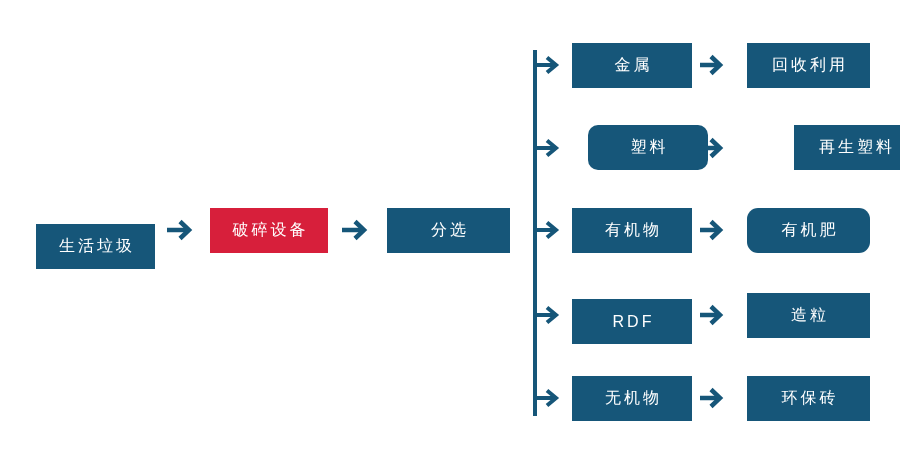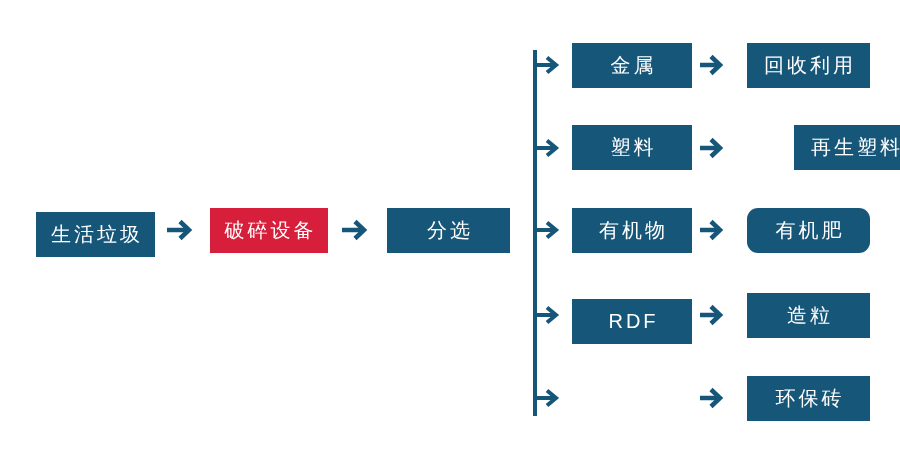--- a/index.html
+++ b/index.html
@@ -18,21 +18,21 @@
     font-family: "Liberation Sans", sans-serif;
     overflow: hidden;
   }
   .node {
     position: absolute;
     height: 45px;
     display: flex;
     align-items: center;
     justify-content: center;
     color: var(--label-text);
-    font-size: 20px;
+    font-size: 16px;
     letter-spacing: 3px;
     text-indent: 3px;
     white-space: nowrap;
   }
   .node.blue { background: var(--box-blue); }
   .node.red  { background: var(--box-red); }
   .arrow { position: absolute; display: block; }
   .arrow line, .arrow polyline {
     stroke: var(--arrow-blue);
     fill: none;
@@ -42,21 +42,21 @@
     position: absolute;
     width: 4px;
     background: var(--arrow-blue);
   }
 </style>
 </head>
 <body>
 
 <div class="canvas">
 
-  <div class="node blue" style="left:36px; top:212px; width:119px;">生活垃圾</div>
+  <div class="node blue" style="left:36px; top:224px; width:119px;">生活垃圾</div>
 
   <svg class="arrow" style="left:166px; top:219px;" width="32" height="22" viewBox="0 0 32 22">
     <line x1="1" y1="11" x2="21" y2="11" stroke-width="4.5"></line>
     <polyline points="14,2.5 23,11 14,19.5" stroke-width="4.5"></polyline>
   </svg>
 
   <div class="node red" style="left:210px; top:208px; width:118px;">破碎设备</div>
 
   <svg class="arrow" style="left:341px; top:219px;" width="32" height="22" viewBox="0 0 32 22">
     <line x1="1" y1="11" x2="21" y2="11" stroke-width="4.5"></line>
@@ -75,21 +75,21 @@
   <svg class="arrow" style="left:699px; top:54px;" width="30" height="22" viewBox="0 0 30 22">
     <line x1="1" y1="11" x2="19" y2="11" stroke-width="4.5"></line>
     <polyline points="12,2.5 21,11 12,19.5" stroke-width="4.5"></polyline>
   </svg>
   <div class="node blue" style="left:747px; top:43px; width:123px;">回收利用</div>
 
   <svg class="arrow" style="left:535px; top:138px;" width="30" height="20" viewBox="0 0 30 20">
     <line x1="0" y1="10" x2="19" y2="10" stroke-width="4"></line>
     <polyline points="12,2.5 21,10 12,17.5" stroke-width="4"></polyline>
   </svg>
-  <div class="node blue" style="left:572px; top:125px; width:120px;">塑料</div>
+  <div class="node blue" style="left:588px; top:125px; width:120px;border-radius:10px;">塑料</div>
   <svg class="arrow" style="left:699px; top:137px;" width="30" height="22" viewBox="0 0 30 22">
     <line x1="1" y1="11" x2="19" y2="11" stroke-width="4.5"></line>
     <polyline points="12,2.5 21,11 12,19.5" stroke-width="4.5"></polyline>
   </svg>
   <div class="node blue" style="left:747px; top:125px; width:123px;margin-left:47px;">再生塑料</div>
 
   <svg class="arrow" style="left:535px; top:220px;" width="30" height="20" viewBox="0 0 30 20">
     <line x1="0" y1="10" x2="19" y2="10" stroke-width="4"></line>
     <polyline points="12,2.5 21,10 12,17.5" stroke-width="4"></polyline>
   </svg>
@@ -108,19 +108,20 @@
   <svg class="arrow" style="left:699px; top:304px;" width="30" height="22" viewBox="0 0 30 22">
     <line x1="1" y1="11" x2="19" y2="11" stroke-width="4.5"></line>
     <polyline points="12,2.5 21,11 12,19.5" stroke-width="4.5"></polyline>
   </svg>
   <div class="node blue" style="left:747px; top:293px; width:123px;">造粒</div>
 
   <svg class="arrow" style="left:535px; top:388px;" width="30" height="20" viewBox="0 0 30 20">
     <line x1="0" y1="10" x2="19" y2="10" stroke-width="4"></line>
     <polyline points="12,2.5 21,10 12,17.5" stroke-width="4"></polyline>
   </svg>
+  <div class="node blue" style="left:572px; top:376px; width:120px;">无机物</div>
   <svg class="arrow" style="left:699px; top:387px;" width="30" height="22" viewBox="0 0 30 22">
     <line x1="1" y1="11" x2="19" y2="11" stroke-width="4.5"></line>
     <polyline points="12,2.5 21,11 12,19.5" stroke-width="4.5"></polyline>
   </svg>
   <div class="node blue" style="left:747px; top:376px; width:123px;">环保砖</div>
 
 </div>
 
 </body></html>

